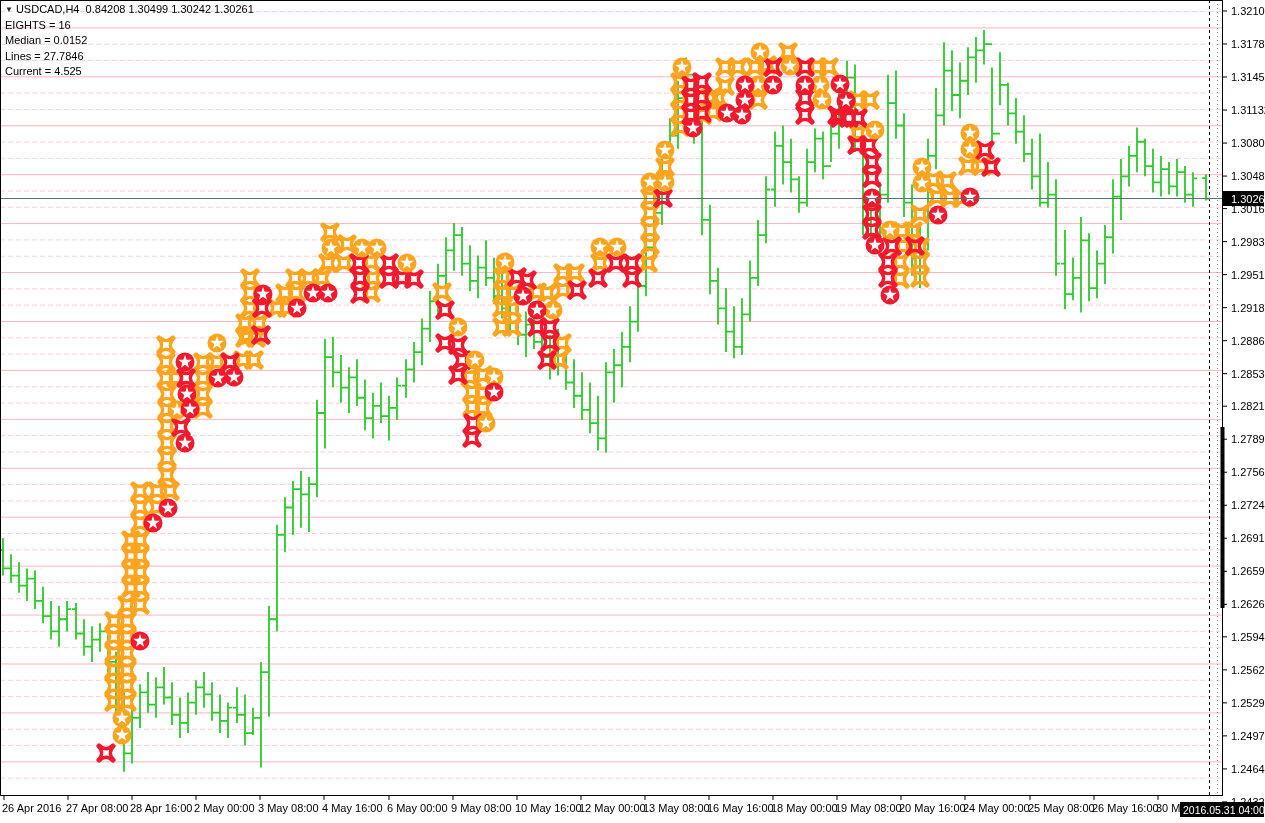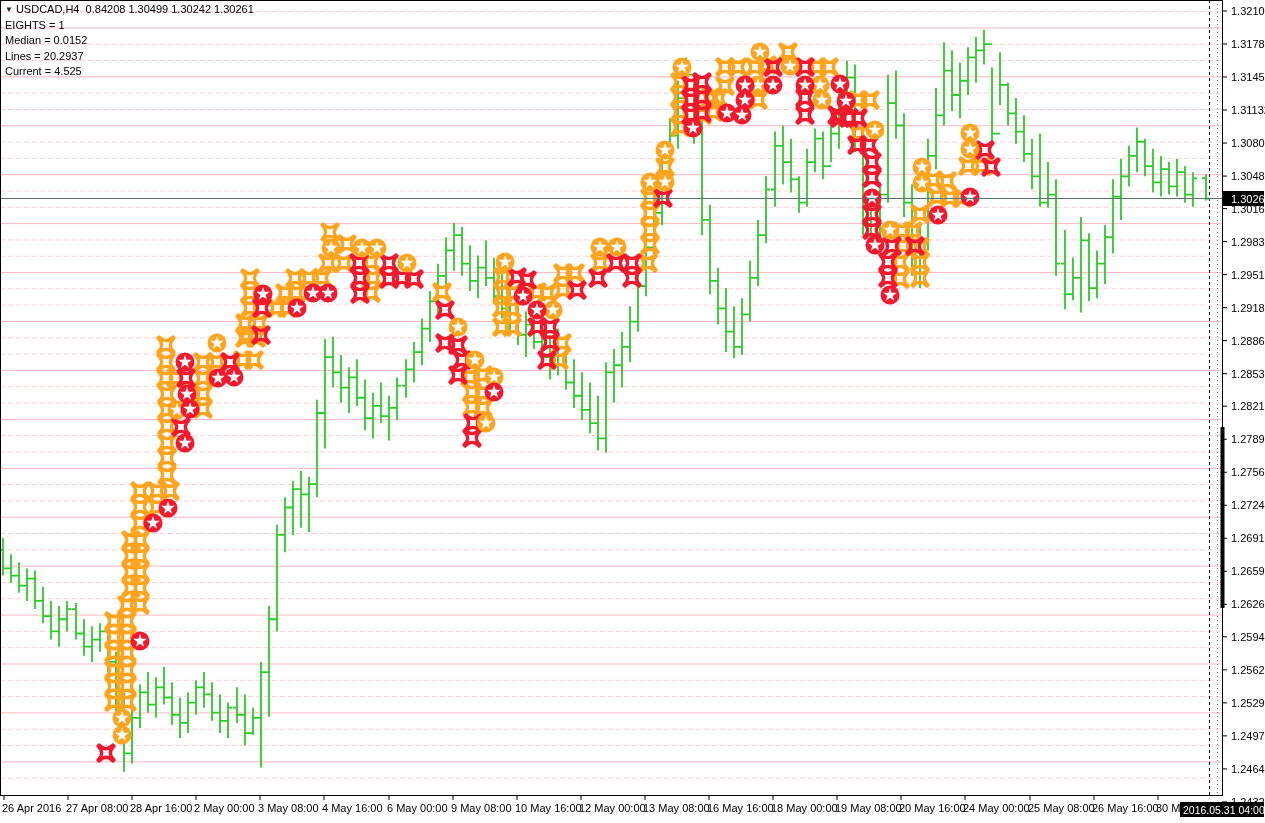--- a/index.html
+++ b/index.html
@@ -631,18 +631,18 @@
         <line x1="1094" y1="796" x2="1094" y2="800" stroke="#000" stroke-width="1"></line>
         <text x="1092" y="812" font-size="11" font-family="&quot;Liberation Sans&quot;,sans-serif" fill="#000000">26 May 16:00</text>
         <line x1="1158" y1="796" x2="1158" y2="800" stroke="#000" stroke-width="1"></line>
         <text x="1156" y="812" font-size="11" font-family="&quot;Liberation Sans&quot;,sans-serif" fill="#000000">30 May 00:00</text>
         <rect x="1180" y="802" width="84" height="15" fill="#000000"></rect>
         <text x="1183" y="813.5" font-size="10.5" font-family="&quot;Liberation Sans&quot;,sans-serif" fill="#ffffff">2016.05.31 04:00</text>
       </g>
     </svg>
   <div class="hdr">
     <div class="sym"><span class="tri">▼</span><span>USDCAD,H4  0.84208 1.30499 1.30242 1.30261</span></div>
-    <div>EIGHTS = 1</div>
+    <div>EIGHTS = 16</div>
     <div>Median = 0.0152</div>
-    <div>Lines = 20.2937</div>
+    <div>Lines = 27.7846</div>
     <div>Current = 4.525</div>
   </div>
 </div>
 
 </body></html>

